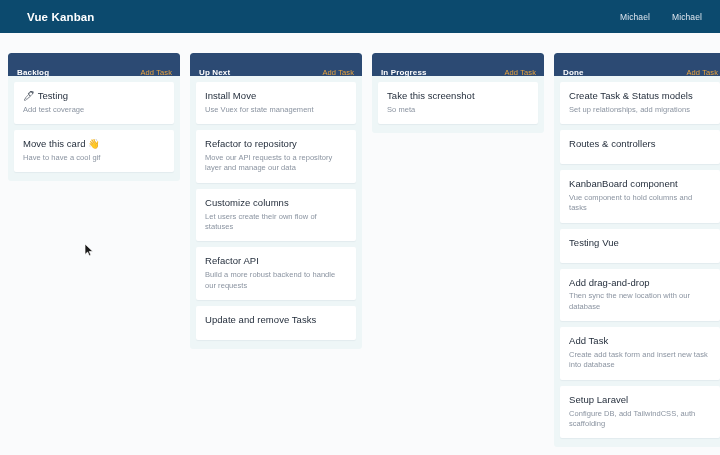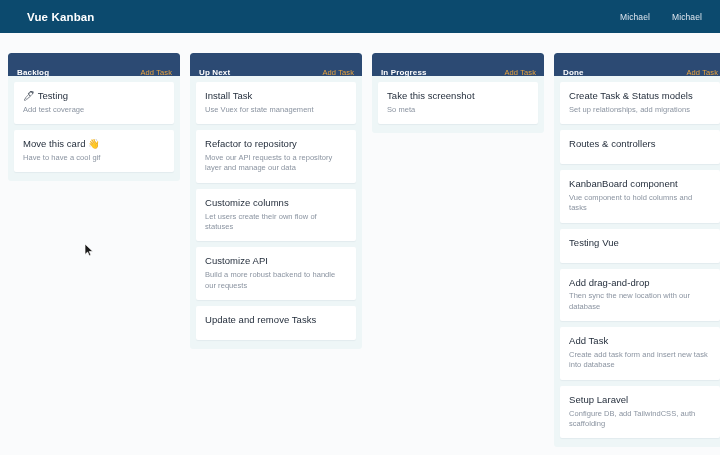--- a/index.html
+++ b/index.html
@@ -160,33 +160,33 @@
         </div>
       </div>
     </div>
     <div class="column">
       <div class="column-header">
         <span class="column-title">Up Next</span>
         <a class="add-task-link">Add Task</a>
       </div>
       <div class="column-body">
         <div class="task-card">
-          <div class="task-title">Install Task</div>
+          <div class="task-title">Install Move</div>
           <div class="task-desc">Use Vuex for state management</div>
         </div>
         <div class="task-card">
           <div class="task-title">Refactor to repository</div>
           <div class="task-desc">Move our API requests to a repository layer and manage our data</div>
         </div>
         <div class="task-card">
           <div class="task-title">Customize columns</div>
           <div class="task-desc">Let users create their own flow of statuses</div>
         </div>
         <div class="task-card">
-          <div class="task-title">Customize API</div>
+          <div class="task-title">Refactor API</div>
           <div class="task-desc">Build a more robust backend to handle our requests</div>
         </div>
         <div class="task-card no-desc">
           <div class="task-title">Update and remove Tasks</div>
         </div>
       </div>
     </div>
     <div class="column">
       <div class="column-header">
         <span class="column-title">In Progress</span>

